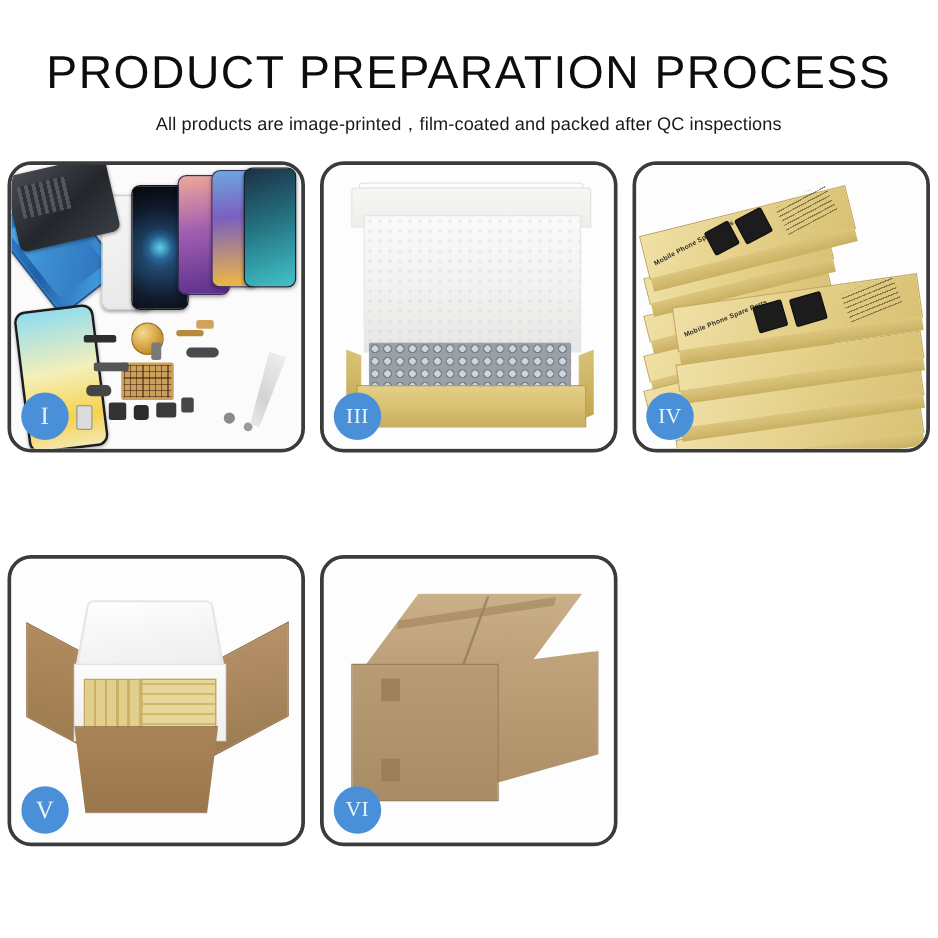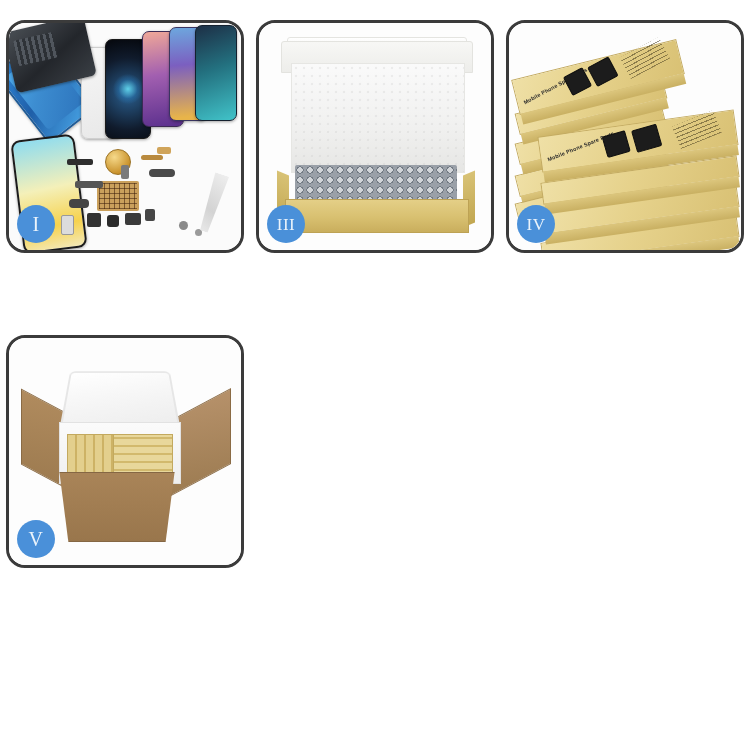--- a/index.html
+++ b/index.html
@@ -402,20 +402,24 @@
     position:absolute; left:62px; top:40px; width:120px; height:7px;
     background: rgba(158,130,92,.6);
     transform: skewX(-22deg) rotate(-9deg);
   }
 </style>
 </head>
 <body>
 
 <div class="page">
 
+  <div class="header">
+    <h1 class="title">PRODUCT PREPARATION PROCESS</h1>
+    <p class="subtitle">All products are image-printed，film-coated and packed after QC inspections</p>
+  </div>
 
   <div class="grid">
 
     <div class="panel">
       <div class="panel-inner">
         <div class="p1-bg"></div>
         <div class="phone ph-blue-tilt"></div>
         <div class="phone ph-glass"></div>
         <div class="phone ph-dark"></div>
         <div class="phone ph-purple"></div>
@@ -524,15 +528,28 @@
         <div class="v-flap-r"></div>
         <div class="v-foam-lid"></div>
         <div class="v-foam-box"></div>
         <div class="v-content"></div>
         <div class="v-content2"></div>
         <div class="v-carton-front"></div>
       </div>
       <div class="badge">V</div>
     </div>
 
+    <div class="panel">
+      <div class="panel-inner">
+        <div class="p6-bg"></div>
+        <div class="c-top"></div>
+        <div class="c-seam"></div>
+        <div class="c-tapeTop"></div>
+        <div class="c-side"></div>
+        <div class="c-front"></div>
+        <div class="c-tape1"></div>
+        <div class="c-tape2"></div>
+      </div>
+      <div class="badge small">VI</div>
+    </div>
 
   </div>
 </div>
 
 </body></html>

